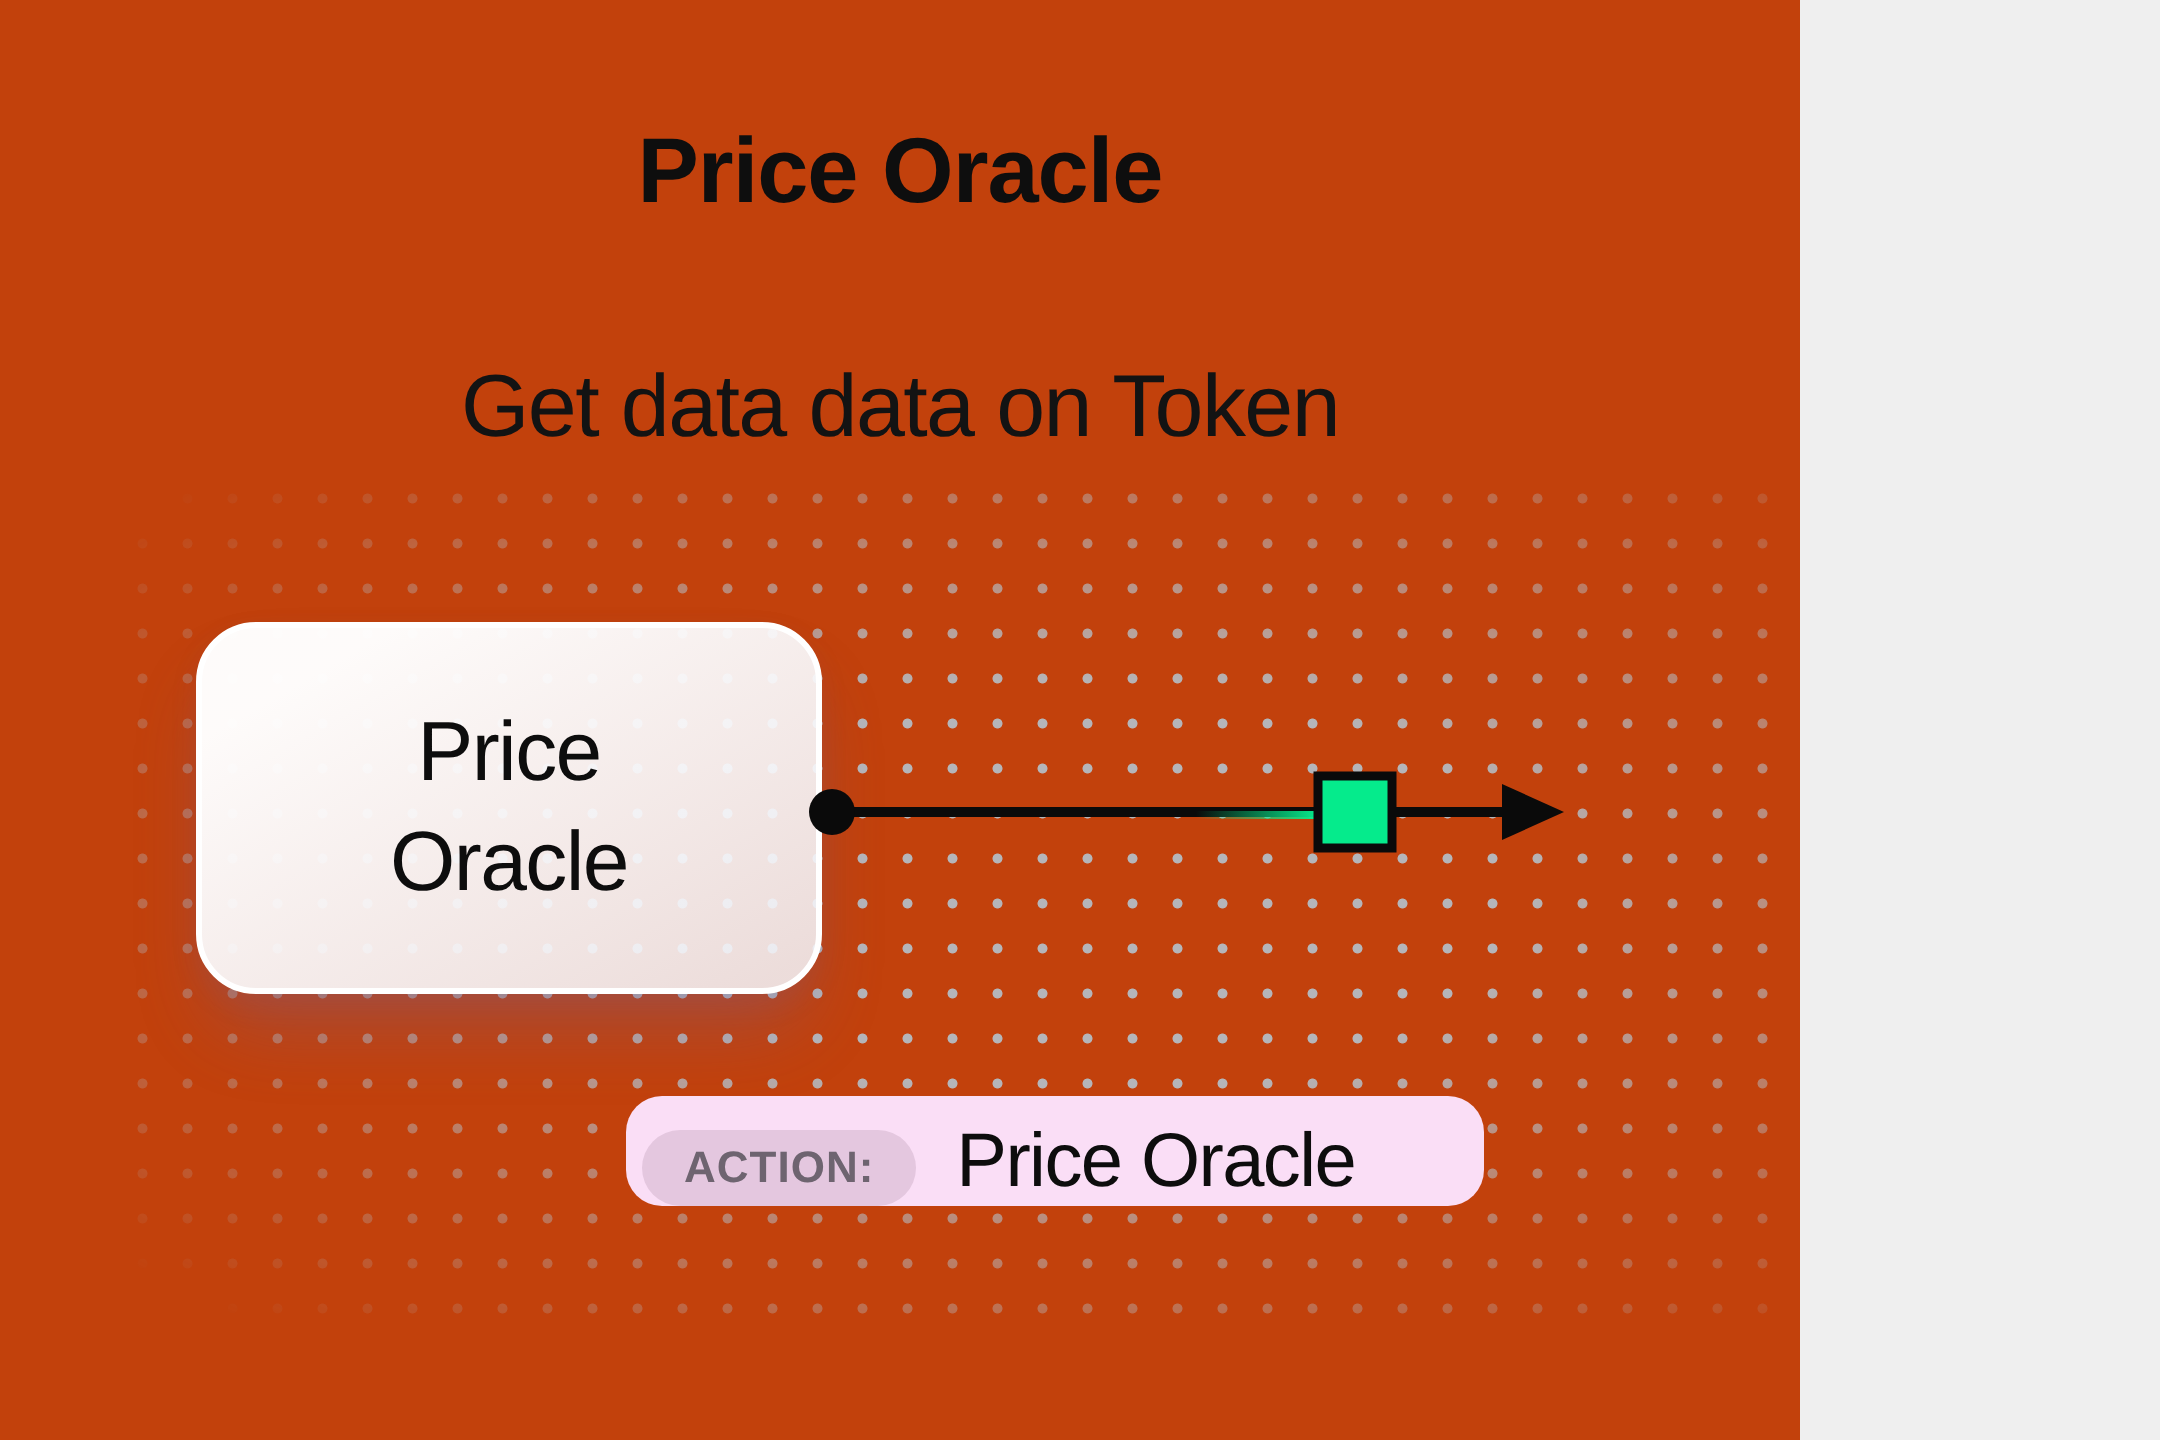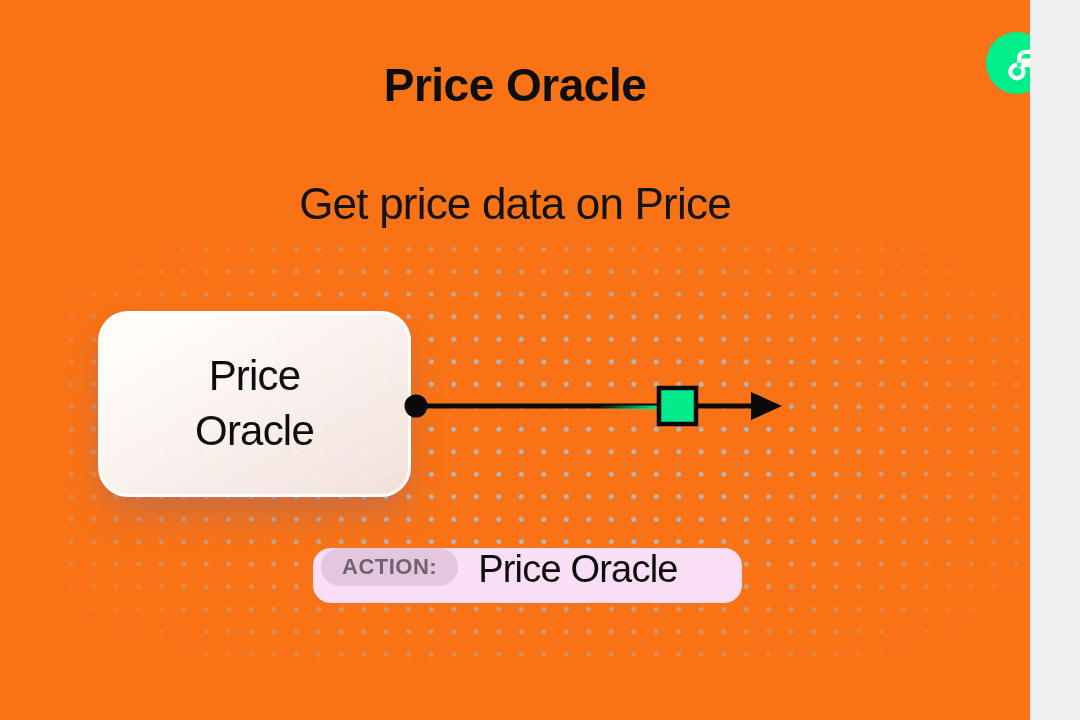--- a/index.html
+++ b/index.html
@@ -3,23 +3,23 @@
 <meta charset="utf-8">
 <style>
   html, body {
     margin: 0;
     padding: 0;
     background: #EFEFEF;
     font-family: "Liberation Sans", "DejaVu Sans", sans-serif;
   }
   .canvas {
     position: relative;
-    width: 1030px;
+    width: 900px;
     height: 720px;
-    background: #f97316;
+    background: #c2410c;
     overflow: hidden;
   }
   
   .dots {
     position: absolute;
     left: 60px;
     top: 238px;
     width: 960px;
     height: 432px;
     background-image: radial-gradient(circle, #B5B5B9 2.3px, rgba(181,181,185,0) 2.7px);
@@ -90,21 +90,21 @@
   }
   .action-bar {
     position: absolute;
     left: 313px;
     top: 548px;
     width: 429px;
     height: 55px;
     border-radius: 18px;
     background: #FADEF6;
     display: flex;
-    align-items: flex-start;
+    align-items: flex-end;
     padding-left: 8px;
     box-sizing: border-box;
   }
   .action-badge {
     display: flex;
     align-items: center;
     height: 38px;
     padding: 0 21px;
     border-radius: 19px;
     background: #E4C7DF;
@@ -122,21 +122,21 @@
 </style>
 </head>
 <body>
 
 <div class="canvas">
 
   <div class="dots"></div>
 
   <h1 class="title">Price Oracle</h1>
 
-  <div class="subtitle">Get price data on Price</div>
+  <div class="subtitle">Get data data on Token</div>
 
   <svg class="logo" viewBox="0 0 2500 2500" xmlns="http://www.w3.org/2000/svg" aria-hidden="true">
     <circle cx="1250" cy="1250" r="1250" fill="#00EF8B"></circle>
     <path fill="#FFFFFF" fill-rule="evenodd" d="M1248.1 1243.6a354.1 354.1 0 1 0 .2 708.2 354.1 354.1 0 0 0-.2-708.2zm0 177.1a177 177 0 1 1 0 354.1 177 177 0 0 1 0-354.1z"></path>
     <path fill="#FFFFFF" d="M1602.1 889.6h407.2V712.5h-407.2c-195.5 0-354.1 158.5-354.1 354.1v177.1h177v-177.1c0-97.7 79.3-177 177.1-177z"></path>
     <rect x="1248.1" y="1243.7" width="177.1" height="177.1" fill="#16FF99"></rect>
     <rect x="1425.1" y="1066.7" width="354.2" height="354.2" fill="#FFFFFF"></rect>
   </svg>
 
   <div class="node node-source">

